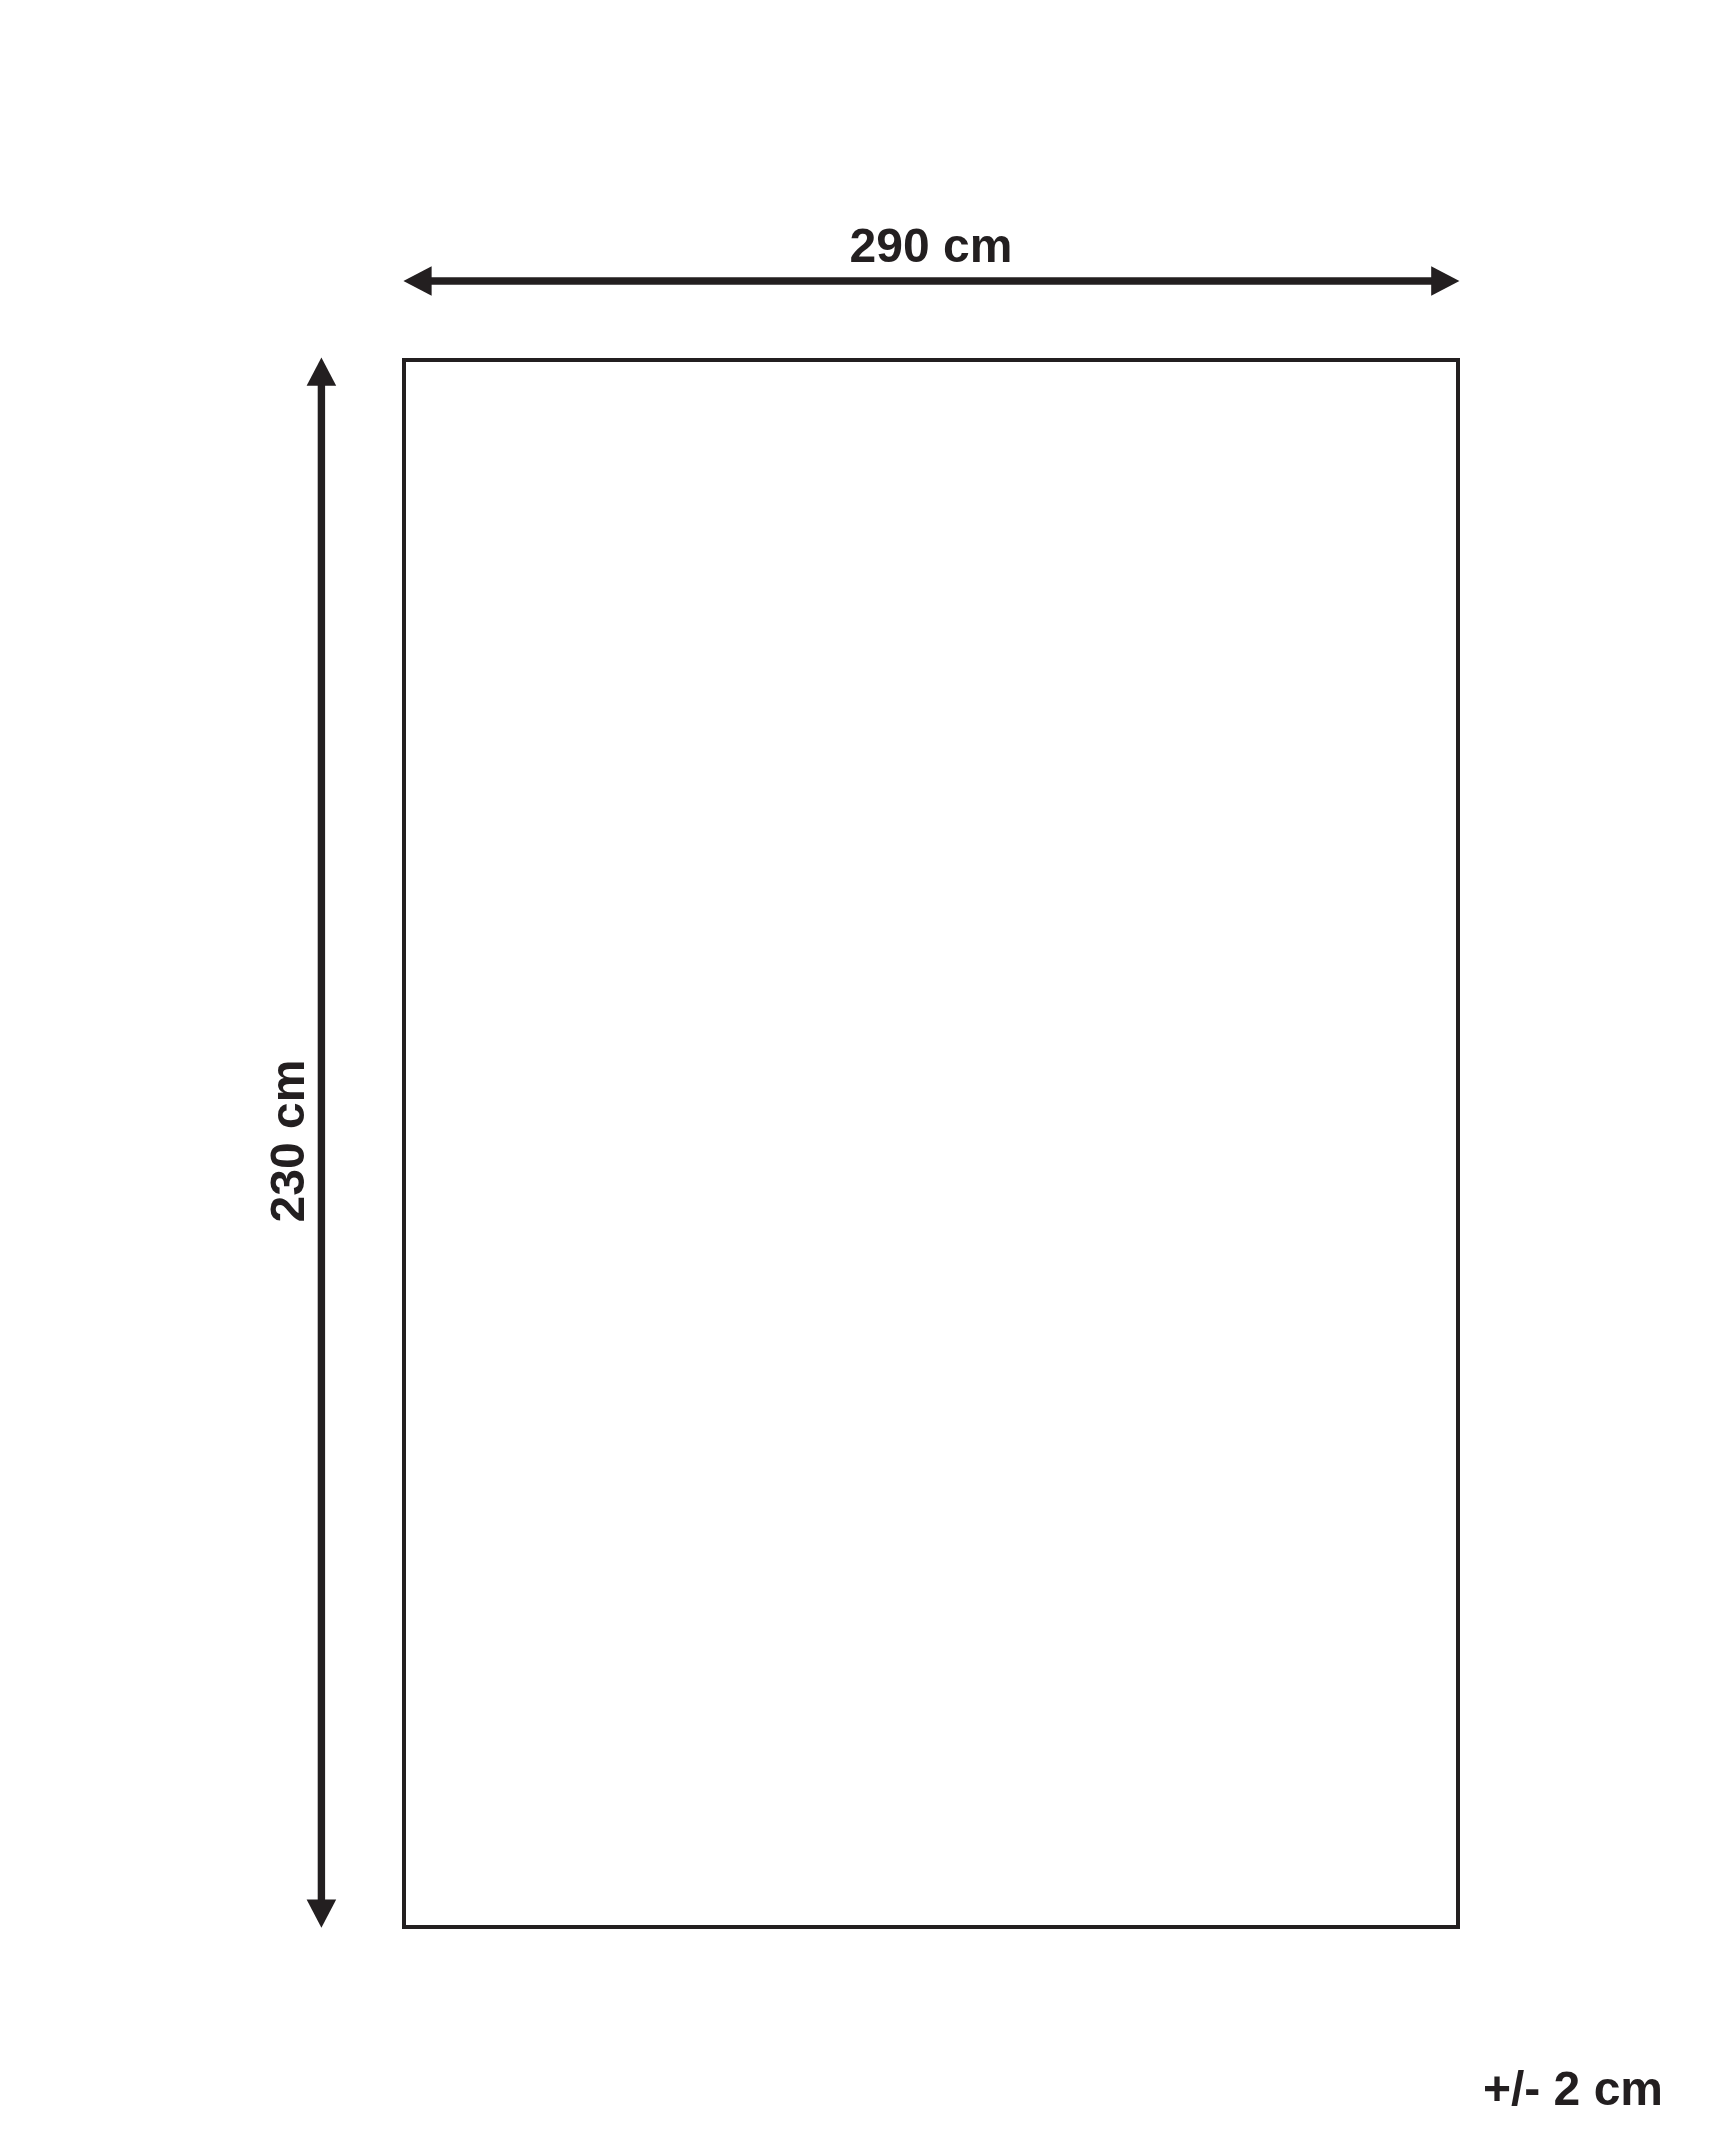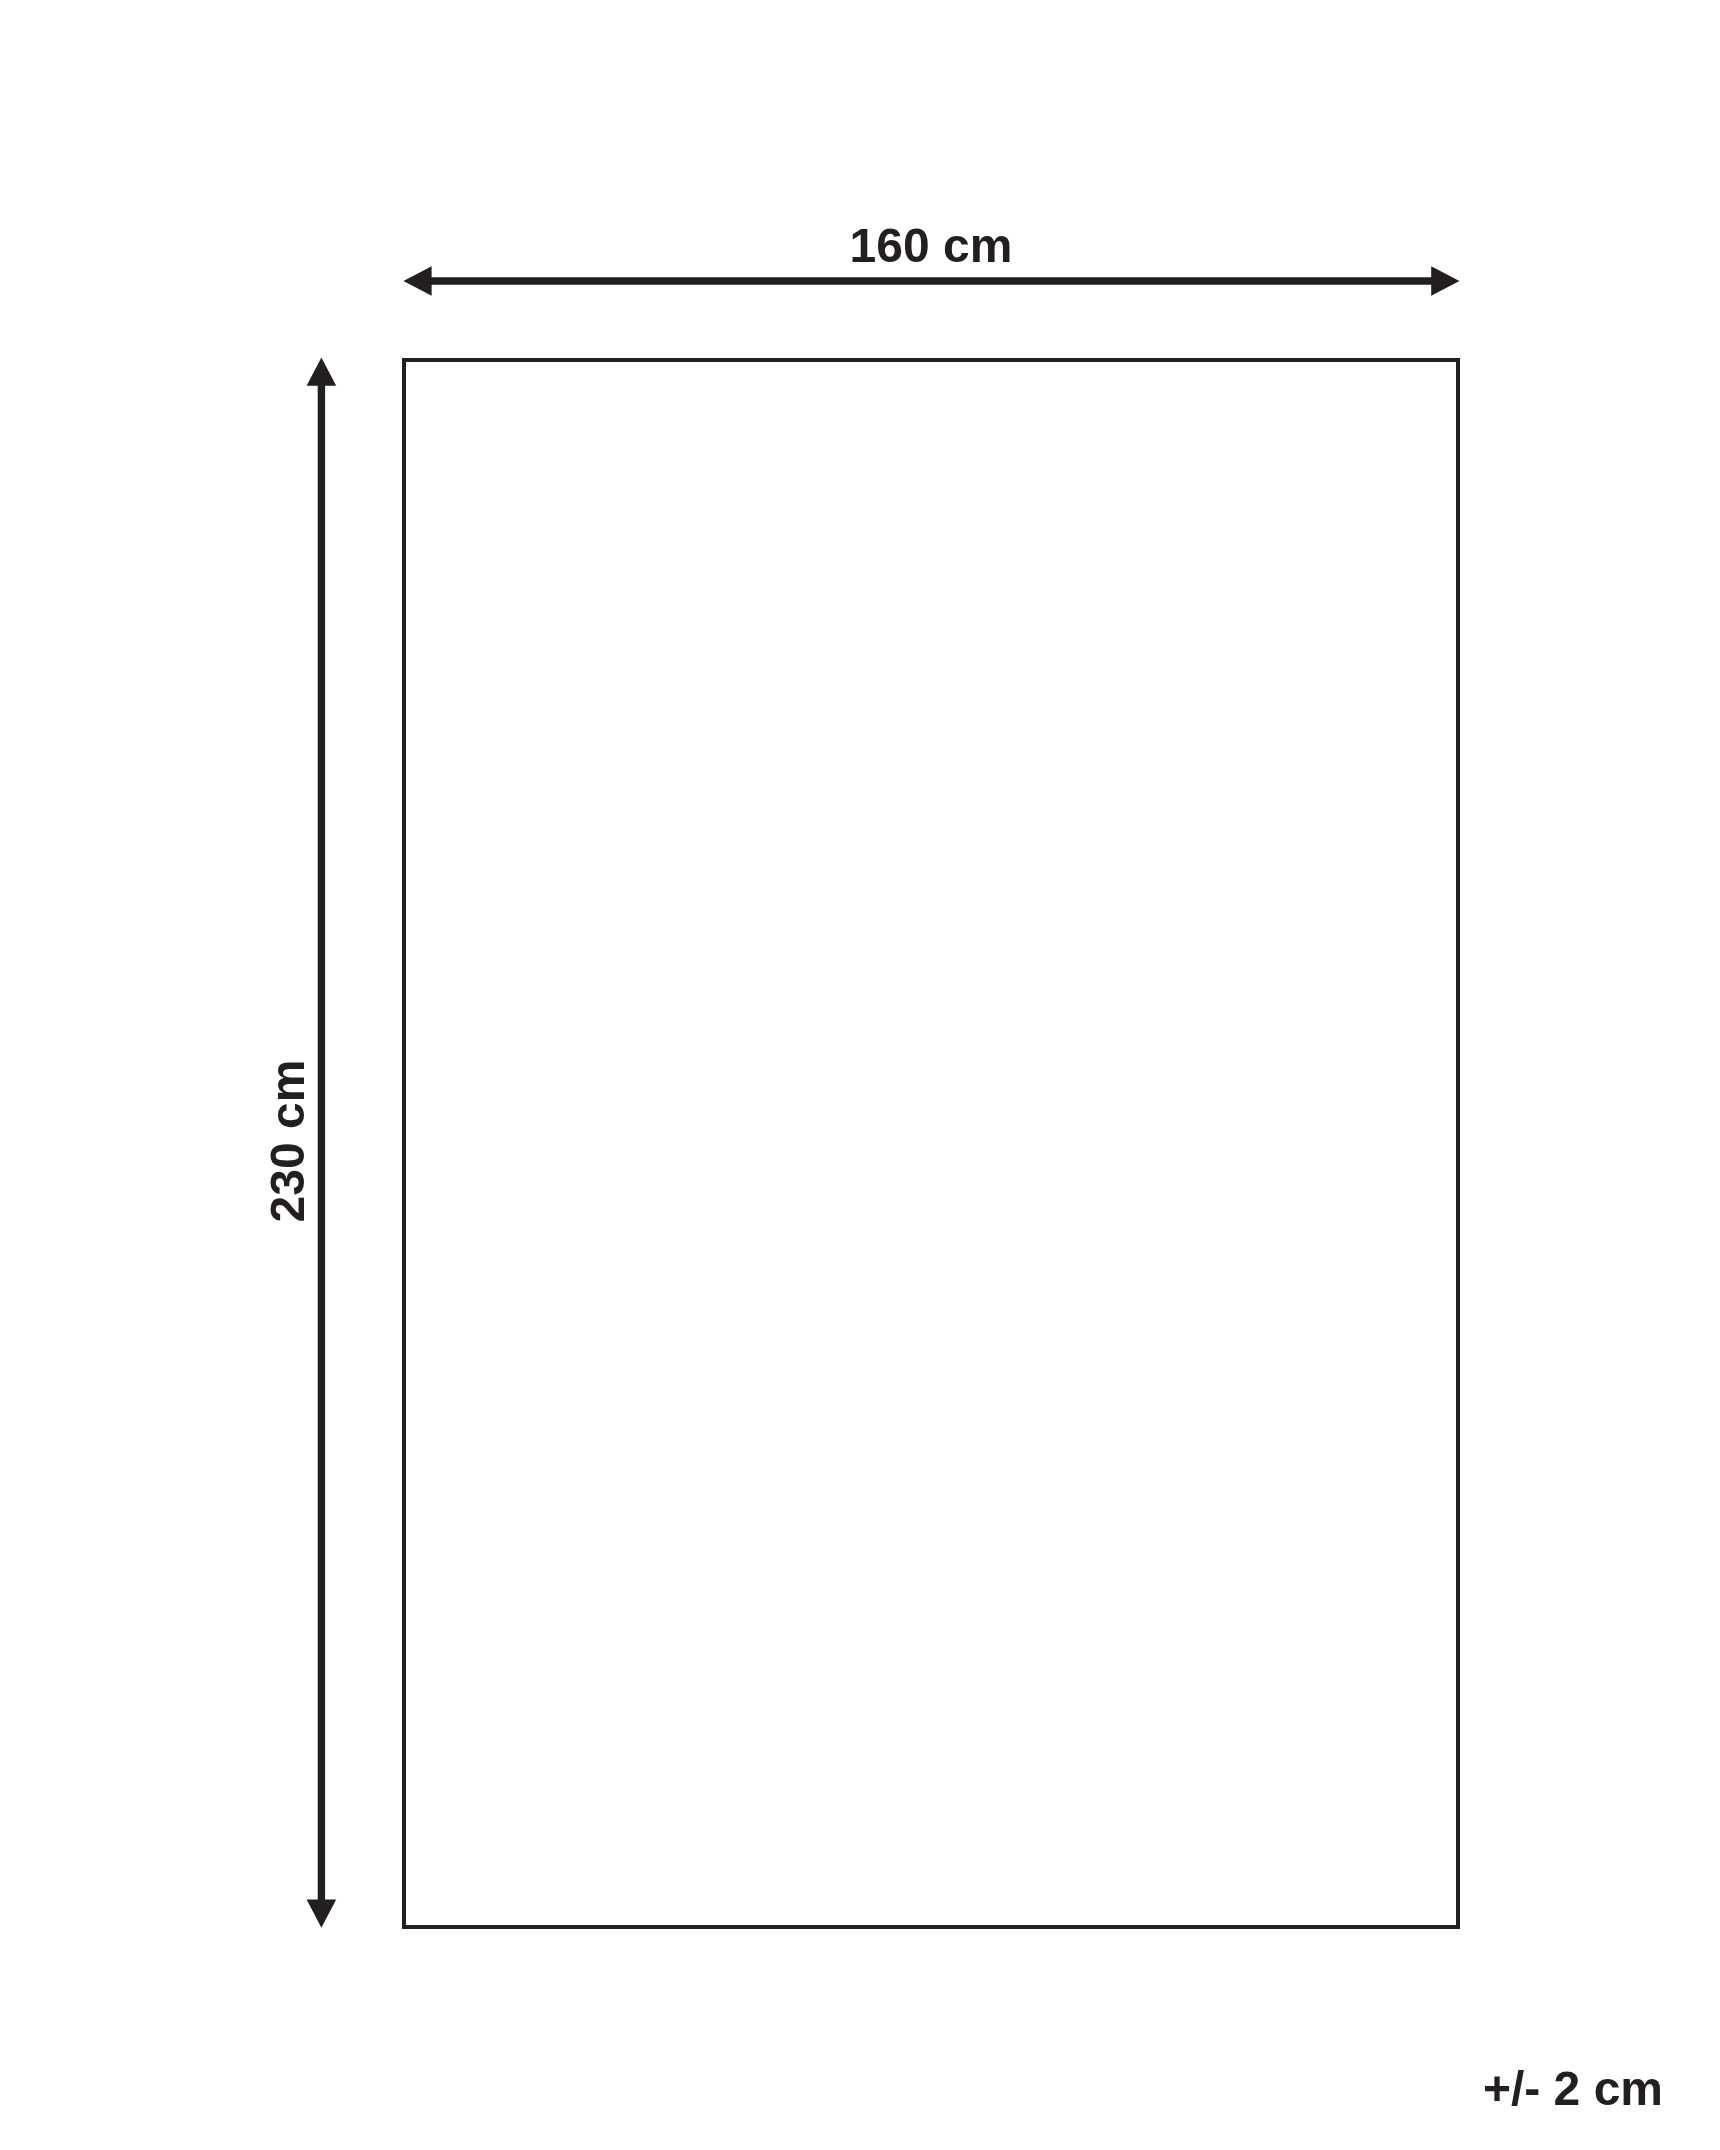--- a/index.html
+++ b/index.html
@@ -65,20 +65,20 @@
       <polygon points="600,418 642,396 642,440" fill="#231f20"></polygon>
       <polygon points="2171,418 2129,396 2129,440" fill="#231f20"></polygon>
     </g>
     <g>
       <line x1="478" y1="570" x2="478" y2="2830" stroke="#231f20"></line>
       <polygon points="478,532 456,574 500,574" fill="#231f20"></polygon>
       <polygon points="478,2868 456,2826 500,2826" fill="#231f20"></polygon>
     </g>
   </svg>
 
-  <div class="dim-label width-label">160 cm</div>
+  <div class="dim-label width-label">290 cm</div>
 
   <div class="dim-label height-label">230 cm</div>
 
   <div class="dim-label tolerance-label">+/- 2 cm</div>
 
 </div>
 
 
 </body></html>

